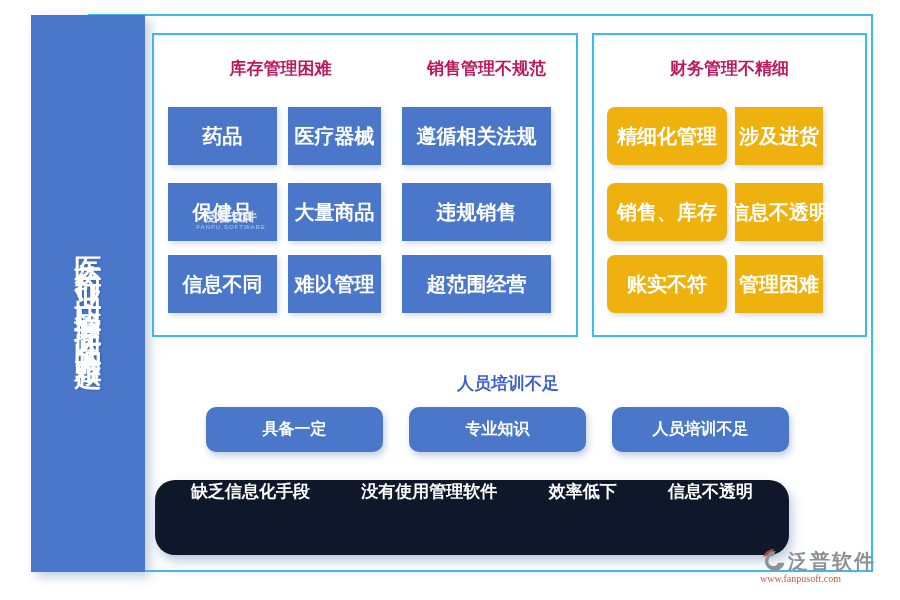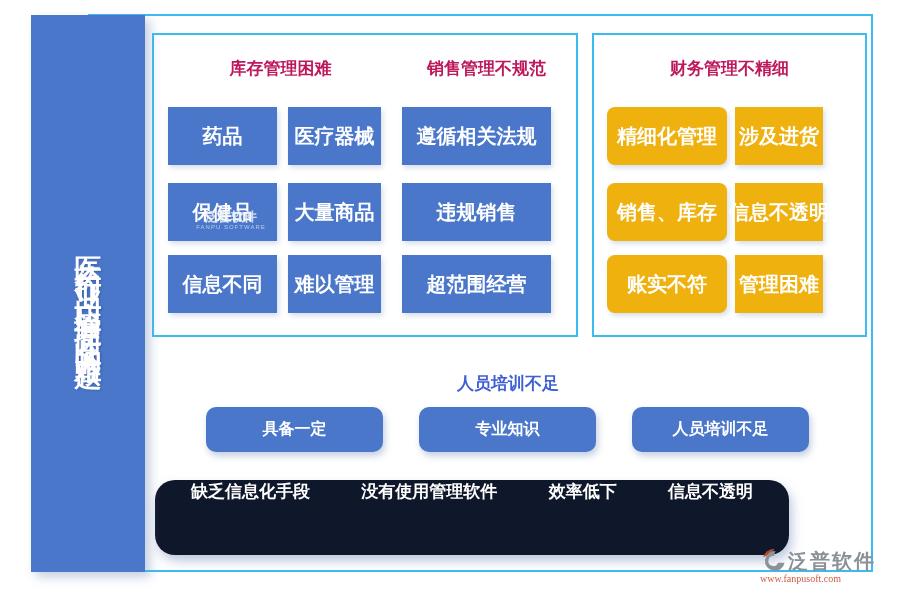--- a/index.html
+++ b/index.html
@@ -45,21 +45,21 @@
 
   
   .watermark{position:absolute;left:186px;top:210px;width:90px;text-align:center;
              color:#d4deef;opacity:.85;z-index:3;line-height:1.1;pointer-events:none;}
   .watermark .wm-name{font-size:13px;font-weight:bold;color:#e8edf6;}
   .watermark .wm-sub{font-size:6px;color:#cfd9ec;letter-spacing:1px;}
 
   
   .training-header{position:absolute;left:152px;top:372px;width:712px;text-align:center;
                    color:#3D5FD3;font-weight:bold;font-size:17px;}
-  .btn-row{position:absolute;left:206px;top:407px;display:flex;gap:36px;}
+  .btn-row{position:absolute;left:206px;top:407px;display:flex;gap:26px;}
   .btn{width:177px;height:45px;background:#4A77C9;border-radius:10px;color:#ffffff;
        font-weight:bold;font-size:16px;display:flex;align-items:center;justify-content:center;
        box-shadow:2px 4px 7px rgba(125,148,190,.45);}
 
   
   .bottom-bar{position:absolute;left:155px;top:480px;width:634px;height:75px;background:#0f172a;
               border-radius:20px;display:flex;align-items:flex-start;justify-content:space-between;
               padding:0 36px;box-sizing:border-box;color:#ffffff;font-weight:bold;font-size:17px;
               box-shadow:3px 6px 11px rgba(125,148,190,.5);z-index:4;}
   .bottom-bar span{white-space:nowrap;}

